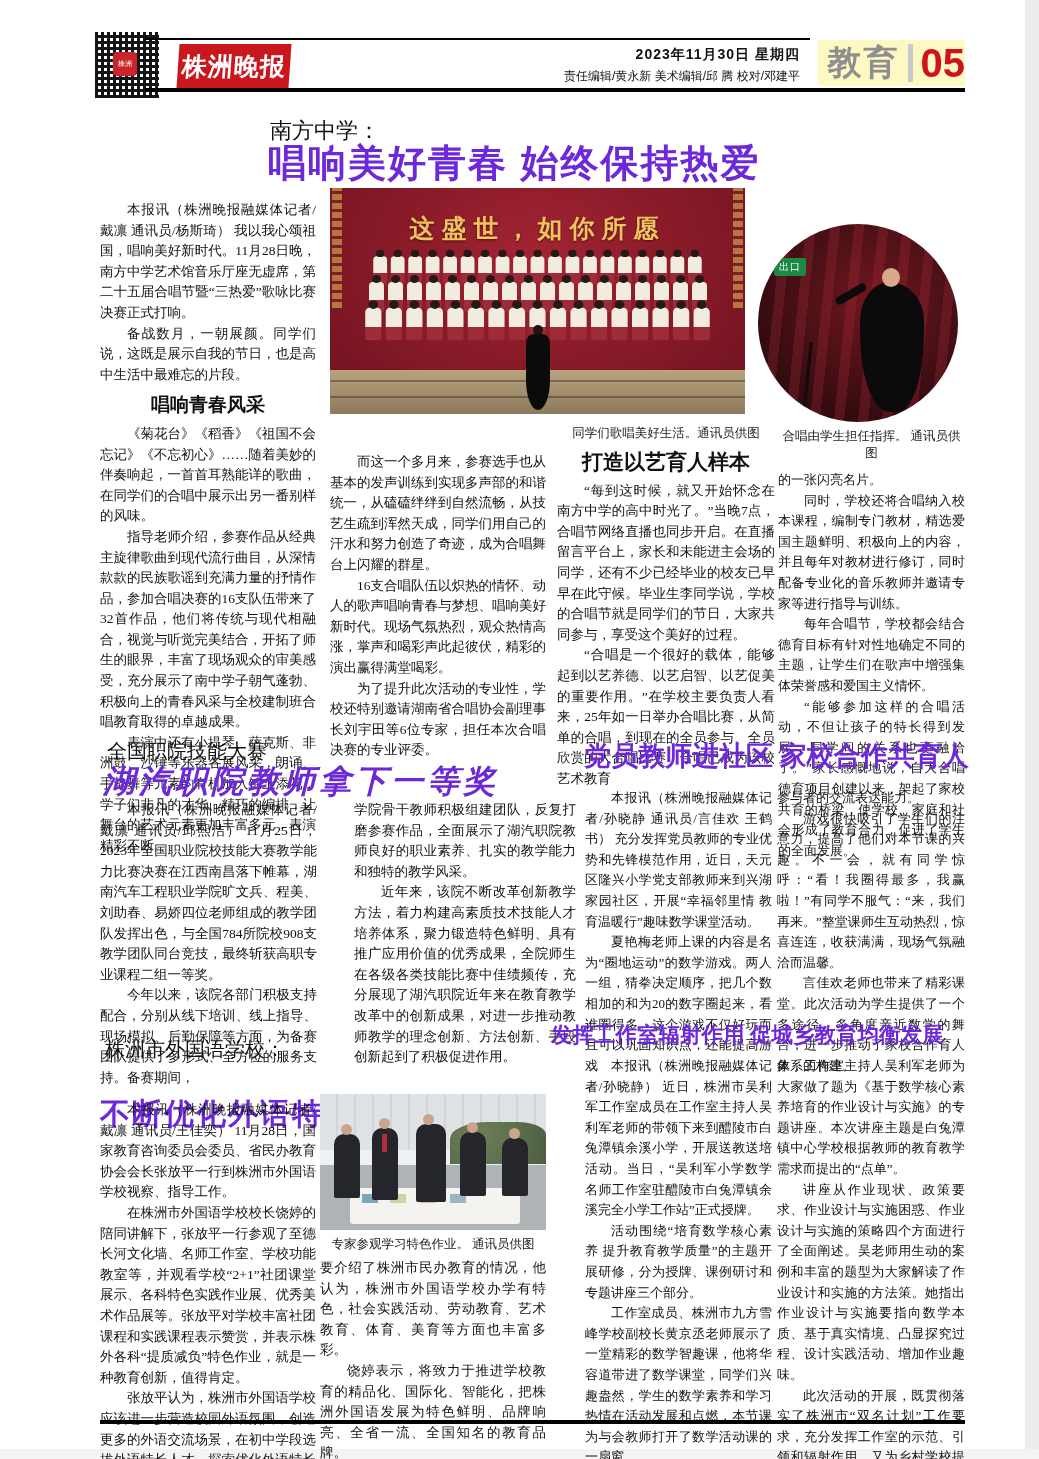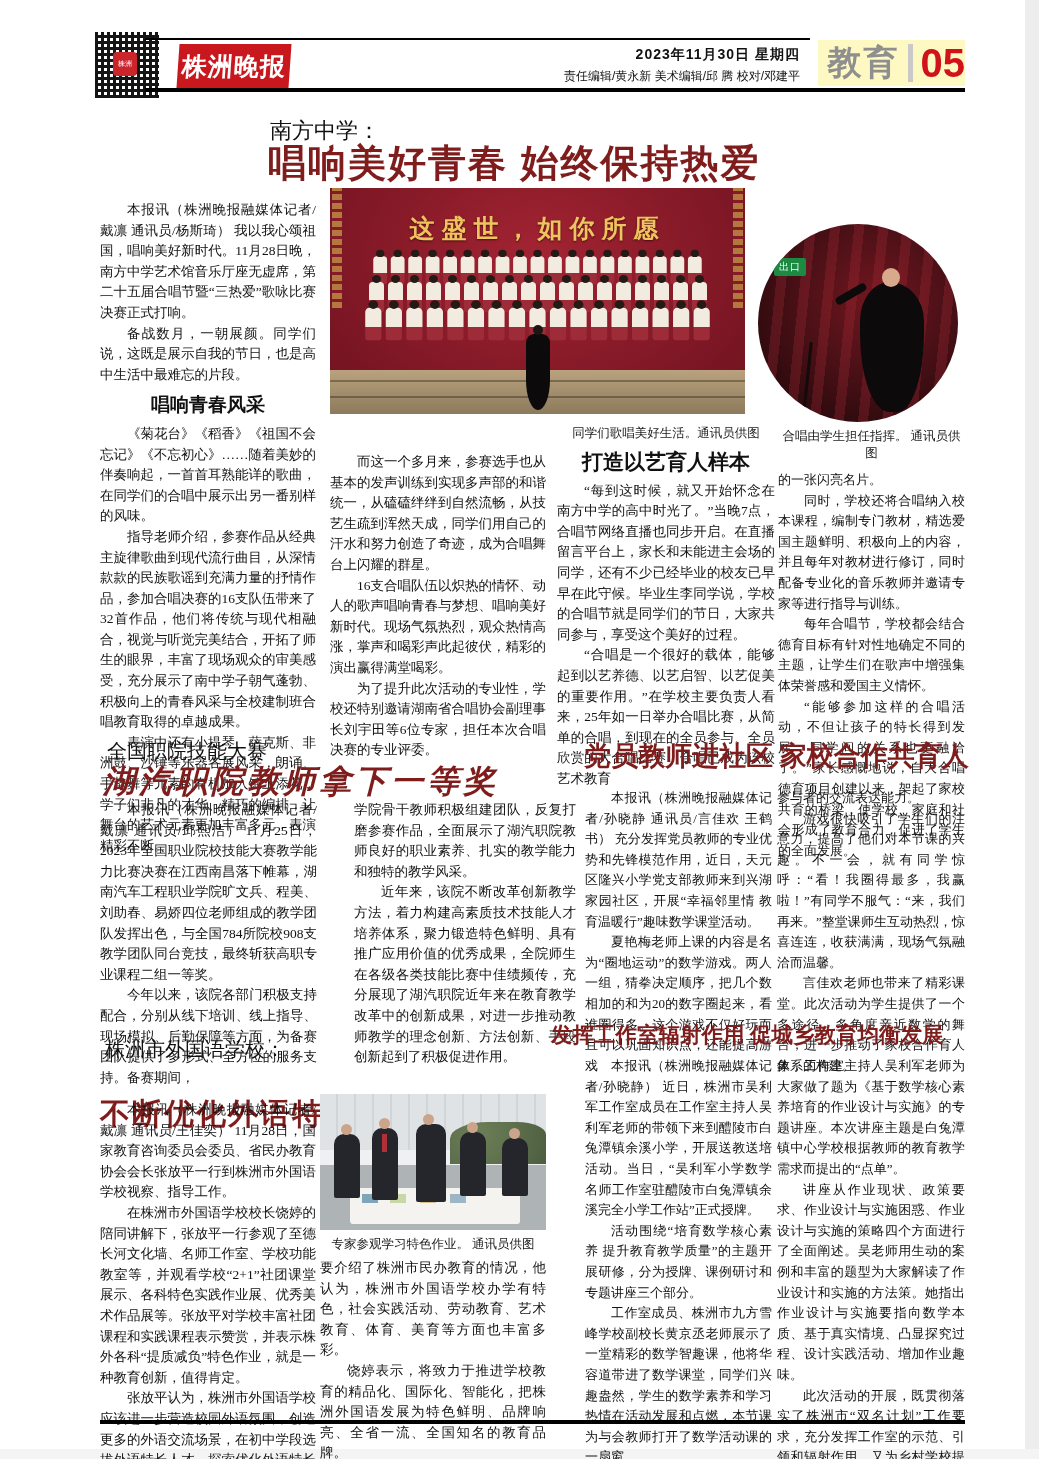--- a/index.html
+++ b/index.html
@@ -26,21 +26,21 @@
   .hdr-dates .d1{font-size:14px;font-weight:bold;letter-spacing:1px;}
   .hdr-dates .d2{font-size:12px;margin-top:4px;}
   .sect-block{position:absolute;left:818px;top:40px;width:147px;height:46px;background:#fef9c3;
       display:flex;align-items:center;justify-content:flex-end;gap:8px;font-family:"Liberation Sans",sans-serif;}
   .sect-name{color:#8f8f8f;font-size:34px;font-weight:900;letter-spacing:2px;}
   .sect-bar{width:5px;height:38px;background:#c9c9c9;}
   .sect-num{color:#d0121b;font-size:40px;font-weight:900;}
 
   
   .kicker{font-family:"Liberation Sans",sans-serif;font-weight:400;}
-  .headline{font-weight:900;color:#7f1d1d;}
+  .headline{font-weight:900;color:#6d28d9;}
   .col{position:absolute;font-size:13.5px;line-height:20.6px;text-align:justify;}
   .col.narrow{font-size:13px;line-height:20.6px;}
   .para{text-indent:2em;margin:0;}
   .para.cont{text-indent:0;}
   .subhead{font-family:Liberation Sans, sans-serif;font-weight:700;text-align:center;
       font-size:19px;margin:10px 0 8px;}
   .caption{font-size:12.5px;line-height:17px;text-align:center;color:#1a1a1a;
       font-family:"Liberation Serif",serif;}
 
   

